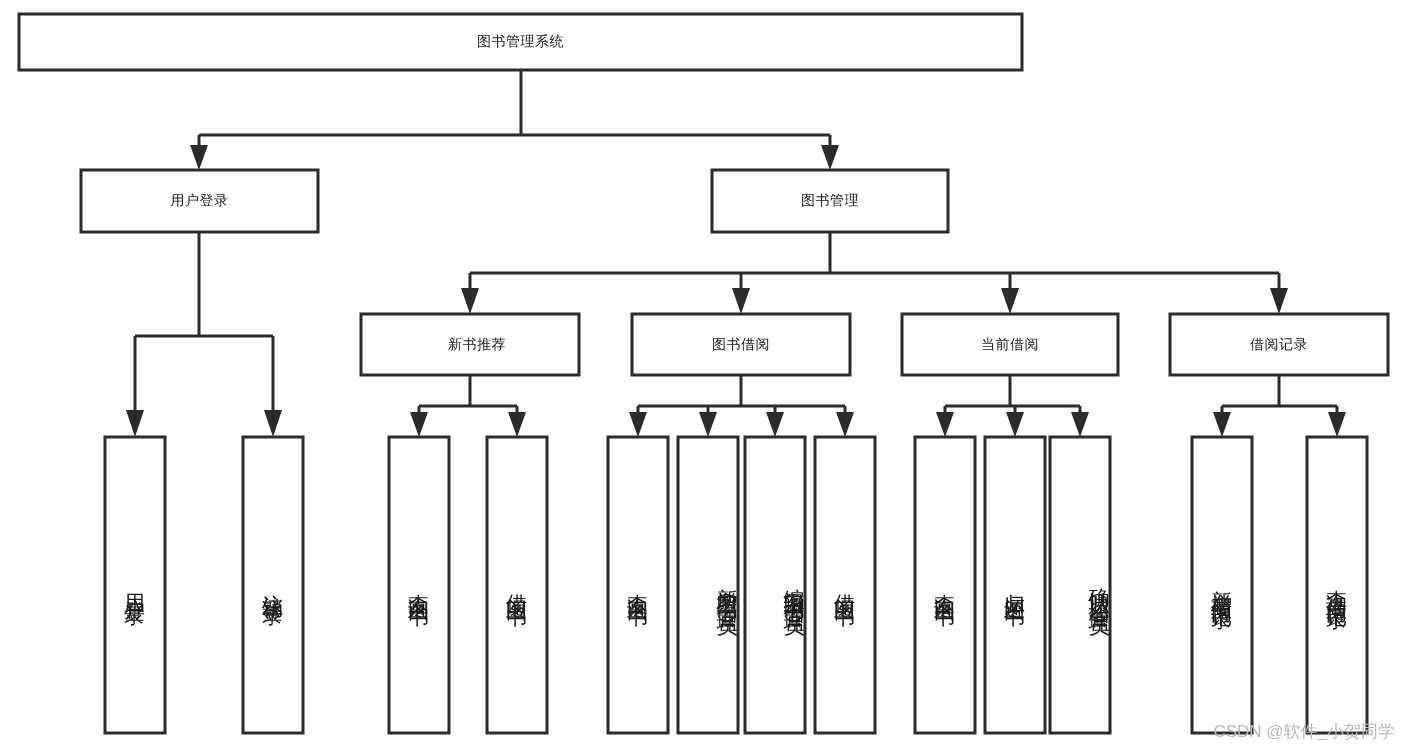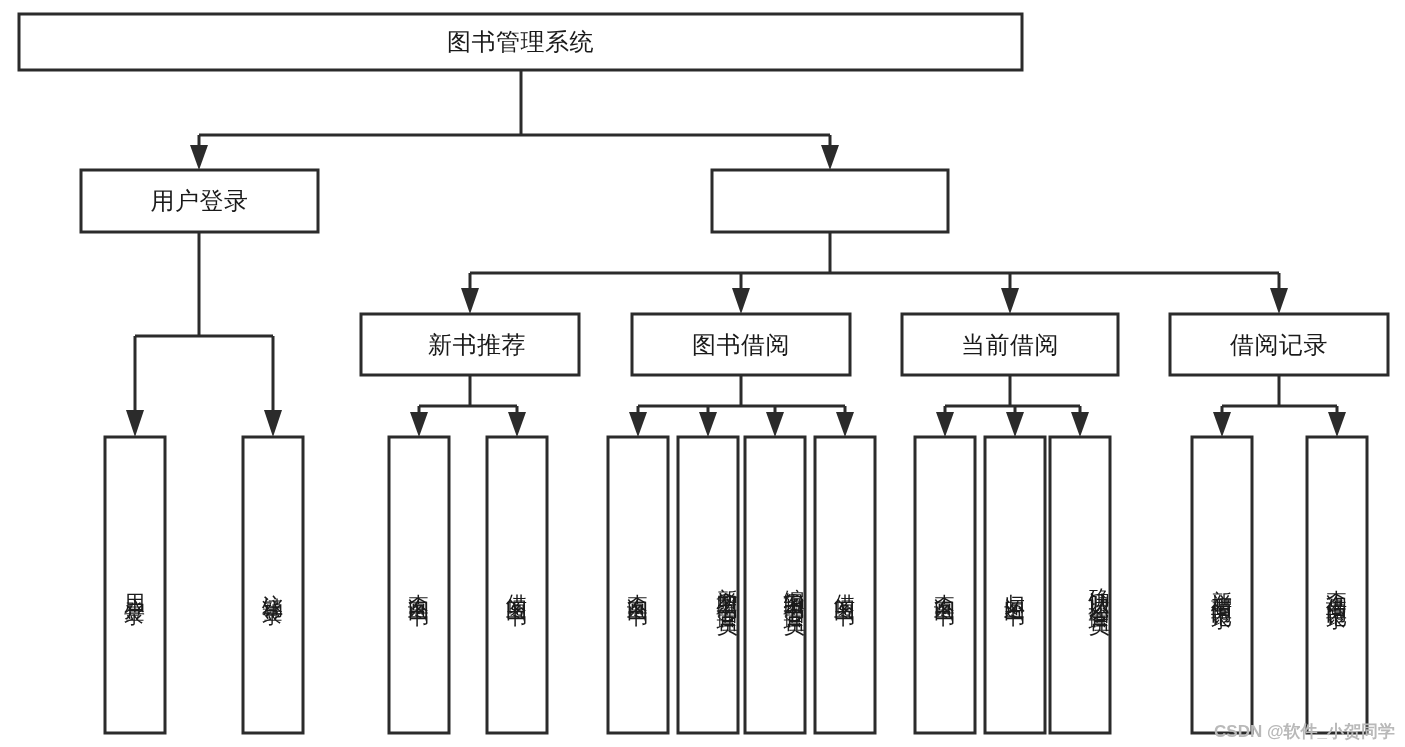--- a/index.html
+++ b/index.html
@@ -44,40 +44,39 @@
     display: flex;
     align-items: center;
     justify-content: center;
     text-align: center;
     color: #1a1a1a;
     font-family: "Liberation Sans", "DejaVu Sans", sans-serif;
     pointer-events: none;
     box-sizing: border-box;
   }
   .node-label.horizontal {
-    font-size: 24px;
+    font-size: 14px;
     letter-spacing: 0.5px;
     font-family: Liberation Mono, monospace;
   }
   .node-label.vertical {
     writing-mode: vertical-rl;
     text-orientation: upright;
     font-size: 21px;
     letter-spacing: 4px;
     line-height: 1;
   }
   .watermark {
     position: absolute;
     right: 10px;
     bottom: 4px;
     font-size: 17px;
     color: #b9b9b9;
     font-family: "Liberation Sans", "DejaVu Sans", sans-serif;
     white-space: nowrap;
-    font-weight: bold;
   }
 </style>
 </head>
 <body>
 
 <div id="diagram-root">
 
   <svg class="flow" viewBox="0 0 1405 747" xmlns="http://www.w3.org/2000/svg">
 
     <rect class="box-rect" x="19" y="14" width="1003" height="56"></rect>
@@ -178,20 +177,21 @@
       <path class="edge" d="M 1222 406 L 1222 415"></path>
       <path class="edge" d="M 1337 406 L 1337 415"></path>
       <polygon class="arrow-head" points="1222,437 1213,412 1231,412"></polygon>
       <polygon class="arrow-head" points="1337,437 1328,412 1346,412"></polygon>
     </g>
   </svg>
 
   <div class="node-label horizontal" style="left:19px; top:14px; width:1003px; height:56px;">图书管理系统</div>
 
   <div class="node-label horizontal" style="left:81px; top:170px; width:237px; height:62px;">用户登录</div>
+  <div class="node-label horizontal" style="left:712px; top:170px; width:236px; height:62px;">图书管理</div>
 
   <div class="node-label horizontal" style="left:361px; top:314px; width:218px; height:61px;padding-left:14px;">新书推荐</div>
   <div class="node-label horizontal" style="left:632px; top:314px; width:218px; height:61px;text-align:center;">图书借阅</div>
   <div class="node-label horizontal" style="left:902px; top:314px; width:216px; height:61px;text-align:center;">当前借阅</div>
   <div class="node-label horizontal" style="left:1170px; top:314px; width:218px; height:61px;">借阅记录</div>
 
   <div class="node-label vertical" style="left:105px; top:437px; width:60px; height:296px;">用户登录</div>
   <div class="node-label vertical" style="left:243px; top:437px; width:60px; height:296px;">注销登录</div>
 
   <div class="node-label vertical" style="left:389px; top:437px; width:60px; height:296px;">查询图书</div>

